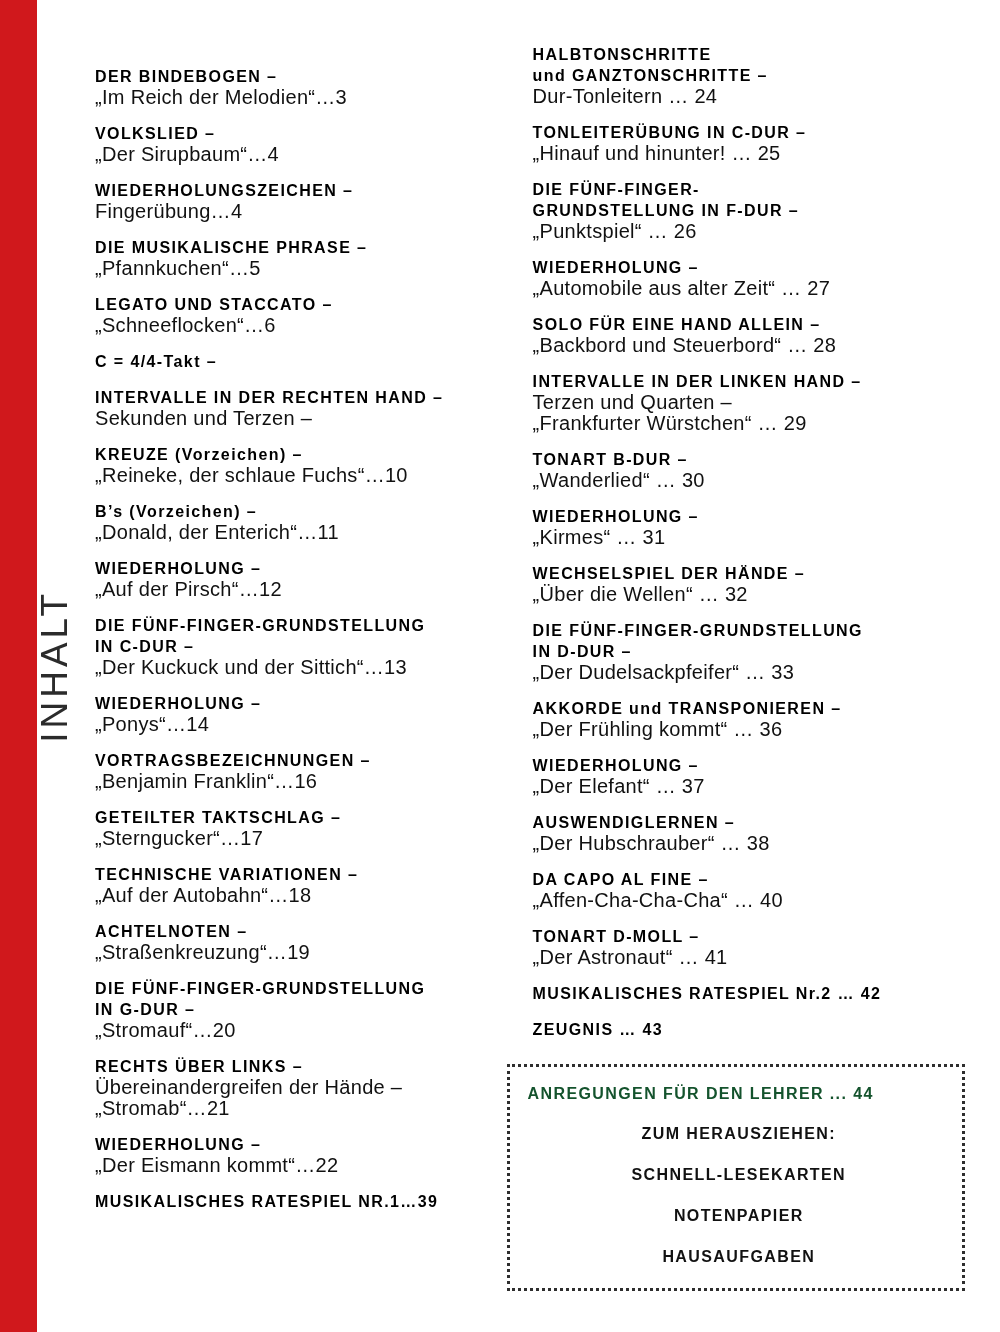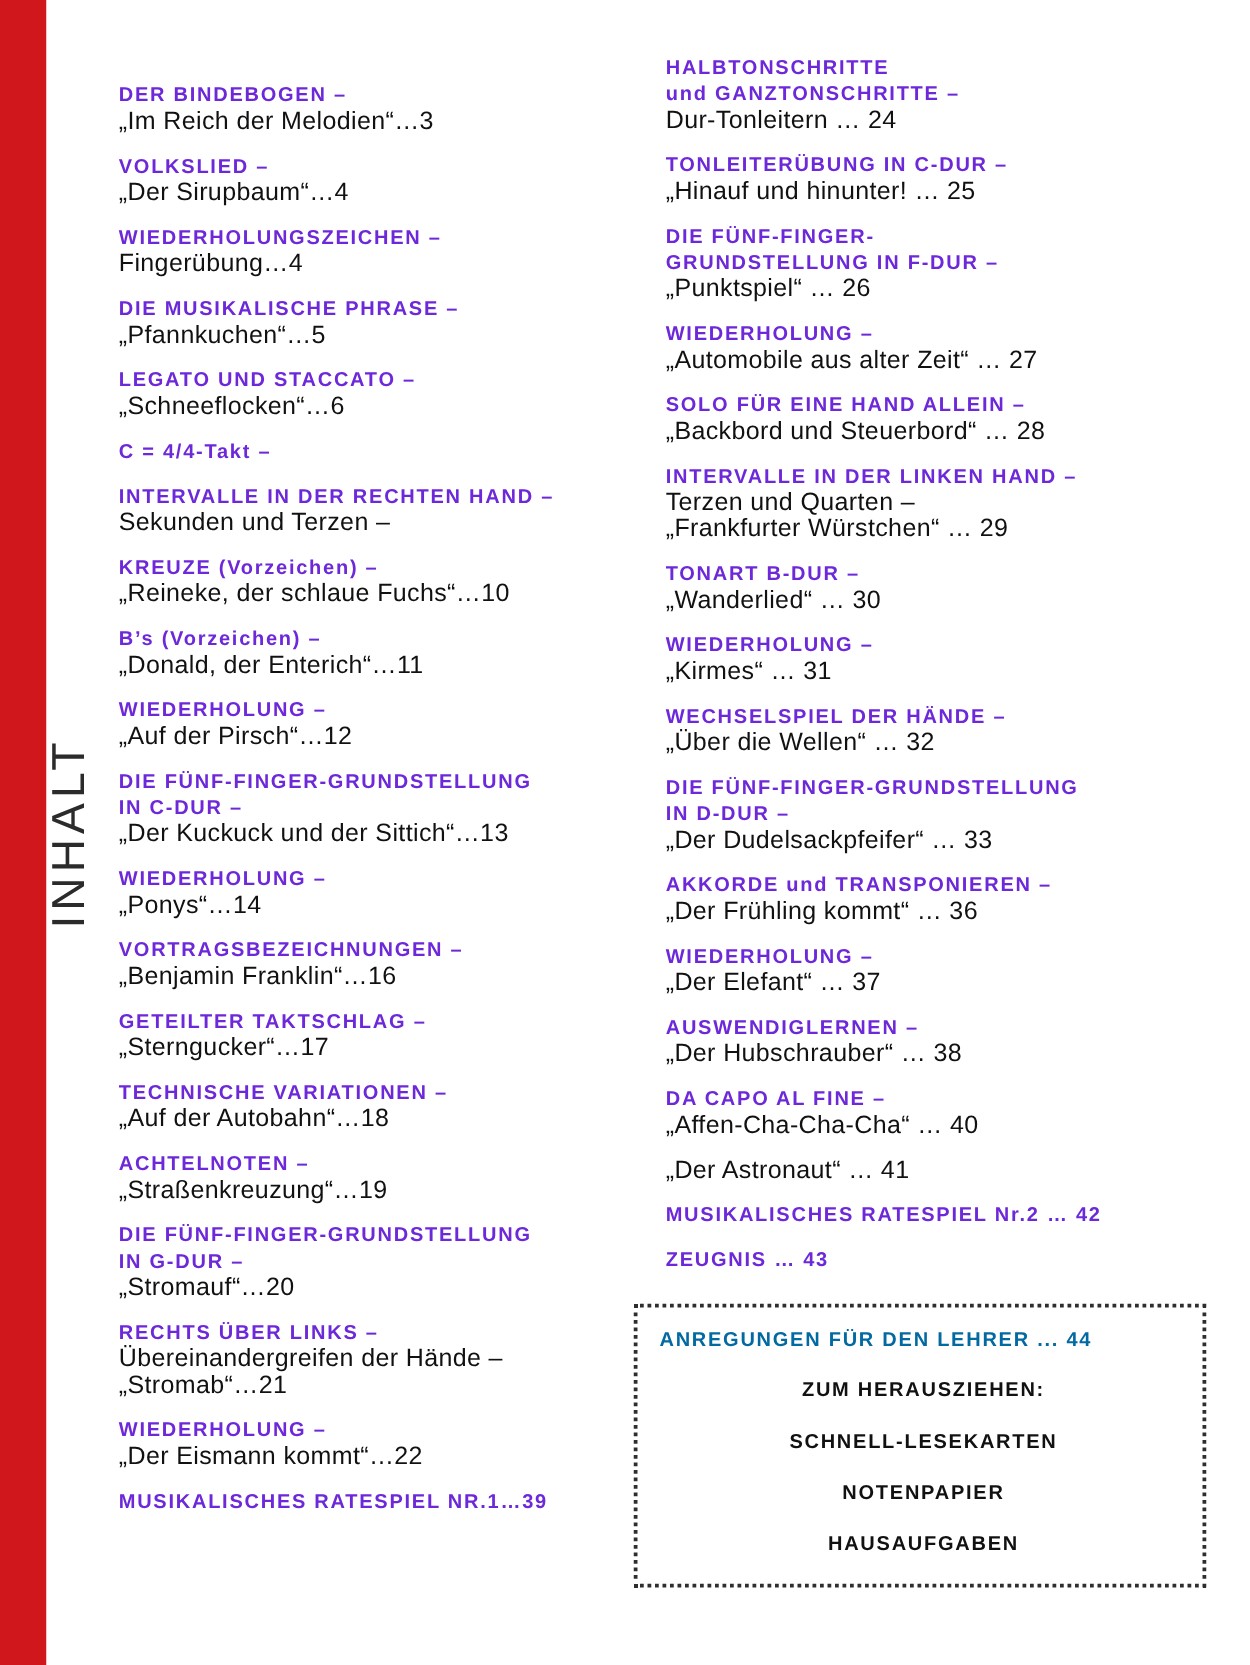--- a/index.html
+++ b/index.html
@@ -33,40 +33,40 @@
     display:flex;
   }
   .col-left  { width:415px; padding-top:22px; }
   .col-right { width:435px; margin-left:25px; }
   .entry { margin-bottom:15px; }
   .title {
     font-weight:bold;
     font-size:16px;
     line-height:21px;
     letter-spacing:1.4px;
-    color:#6d28d9;
+    color:#000000;
   }
   .sub {
     font-size:20px;
     line-height:21px;
     letter-spacing:0.3px;
     color:#111111;
   }
   .dotted-box {
     margin-top:24px;
     margin-left:-26px;
     border:3px dotted #2e2e2e;
     padding:16px 12px 20px 18px;
   }
   .box-header {
     font-weight:bold;
     font-size:16px;
     line-height:21px;
     letter-spacing:1.4px;
-    color:#0369a1;
+    color:#14532d;
   }
   .box-lines { margin-top:14px; text-align:center; }
   .box-line {
     font-weight:bold;
     font-size:16px;
     line-height:23px;
     letter-spacing:1.4px;
     color:#111111;
     margin-top:18px;
   }
@@ -224,20 +224,21 @@
           </div>
           <div class="entry">
             <div class="title">AUSWENDIGLERNEN –</div>
             <div class="sub">„Der Hubschrauber“ … 38</div>
           </div>
           <div class="entry">
             <div class="title">DA CAPO AL FINE –</div>
             <div class="sub">„Affen-Cha-Cha-Cha“ … 40</div>
           </div>
           <div class="entry">
+            <div class="title">TONART D-MOLL –</div>
             <div class="sub">„Der Astronaut“ … 41</div>
           </div>
           <div class="entry">
             <div class="title">MUSIKALISCHES RATESPIEL Nr.2 … 42</div>
           </div>
           <div class="entry">
             <div class="title">ZEUGNIS … 43</div>
           </div>
         </div>
       <div class="dotted-box">

